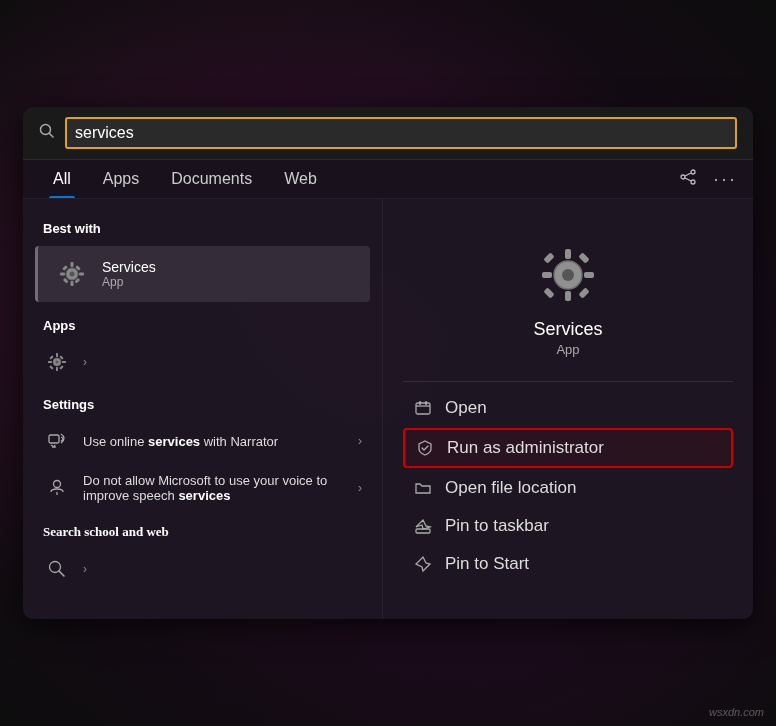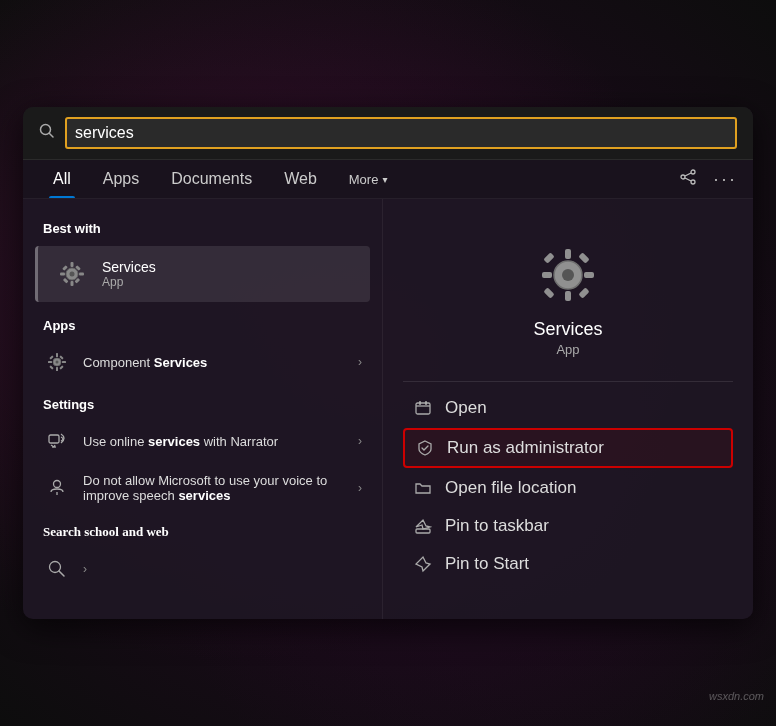--- a/index.html
+++ b/index.html
@@ -246,21 +246,21 @@
       align-items: center;
       justify-content: center;
       color: #aaa;
       font-size: 14px;
       flex-shrink: 0;
     }
 
     
     .watermark {
       position: absolute;
-      bottom: 24px;
+      bottom: 8px;
       right: 12px;
       color: rgba(255,255,255,0.3);
       font-size: 11px;
       font-style: italic;
     }
   </style>
 </head>
 <body>
 
 <div class="search-panel">
@@ -273,24 +273,20 @@
       </svg>
     </div>
     <input class="search-input-box" type="text" value="services" style="">
   </div>
 
   <div class="tabs-row">
     <div class="tab active">All</div>
     <div class="tab">Apps</div>
     <div class="tab">Documents</div>
     <div class="tab">Web</div>
-    <div class="tab-more">
-      <span>More</span>
-      <span style="font-size:10px;">▾</span>
-    </div>
     <div class="tabs-spacer"></div>
     <div class="tab-icons">
       <span class="tab-icon-btn">
         <svg width="18" height="18" viewBox="0 0 18 18" fill="none">
           <circle cx="14" cy="4" r="2" stroke="#bbb" stroke-width="1.3"></circle>
           <circle cx="4" cy="9" r="2" stroke="#bbb" stroke-width="1.3"></circle>
           <circle cx="14" cy="14" r="2" stroke="#bbb" stroke-width="1.3"></circle>
           <line x1="6" y1="8" x2="12" y2="5" stroke="#bbb" stroke-width="1.3"></line>
           <line x1="6" y1="10" x2="12" y2="13" stroke="#bbb" stroke-width="1.3"></line>
         </svg>
@@ -335,23 +331,20 @@
             <rect x="11" y="3" width="2" height="4" rx="0.5" fill="#888"></rect>
             <rect x="11" y="17" width="2" height="4" rx="0.5" fill="#888"></rect>
             <rect x="3" y="11" width="4" height="2" rx="0.5" fill="#888"></rect>
             <rect x="17" y="11" width="4" height="2" rx="0.5" fill="#888"></rect>
             <rect x="5.5" y="5.5" width="2" height="4" rx="0.5" fill="#888" transform="rotate(45 6.5 7.5)"></rect>
             <rect x="15.5" y="5.5" width="2" height="4" rx="0.5" fill="#888" transform="rotate(-45 16.5 7.5)"></rect>
             <rect x="5.5" y="15.5" width="2" height="4" rx="0.5" fill="#888" transform="rotate(-45 6.5 17.5)"></rect>
             <rect x="15.5" y="15.5" width="2" height="4" rx="0.5" fill="#888" transform="rotate(45 16.5 17.5)"></rect>
           </svg>
         </div>
-        <div class="list-item-text">
-          Component <span class="bold-services">Services</span>
-        </div>
         <div class="list-item-chevron">›</div>
       </div>
 
       <div class="section-label" style="margin-top:6px;">Settings</div>
       <div class="list-item">
         <div class="list-item-icon">
           <svg width="22" height="22" viewBox="0 0 22 22" fill="none">
             <rect x="3" y="5" width="10" height="8" rx="1.5" stroke="#aaa" stroke-width="1.3" fill="none"></rect>
             <line x1="5" y1="15" x2="8" y2="17" stroke="#aaa" stroke-width="1.3"></line>
             <line x1="9" y1="15" x2="8" y2="17" stroke="#aaa" stroke-width="1.3"></line>

